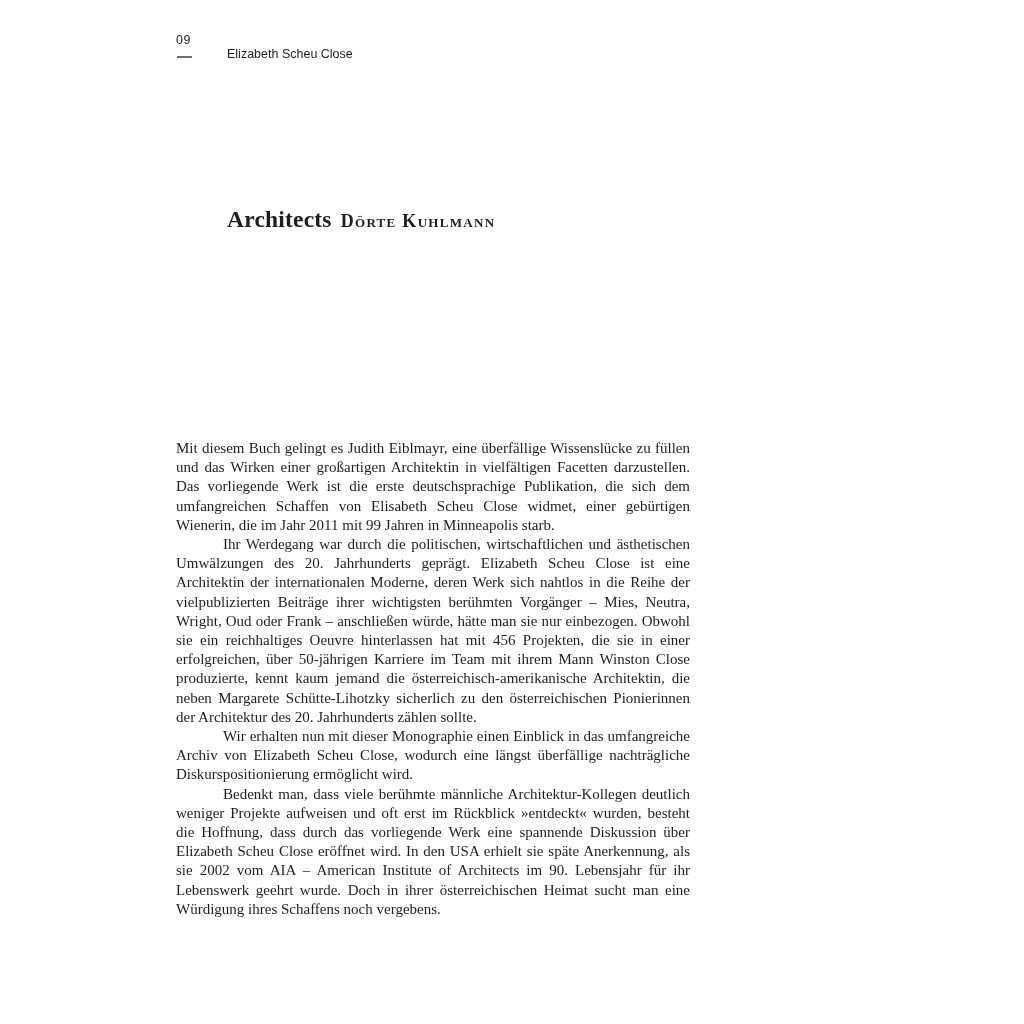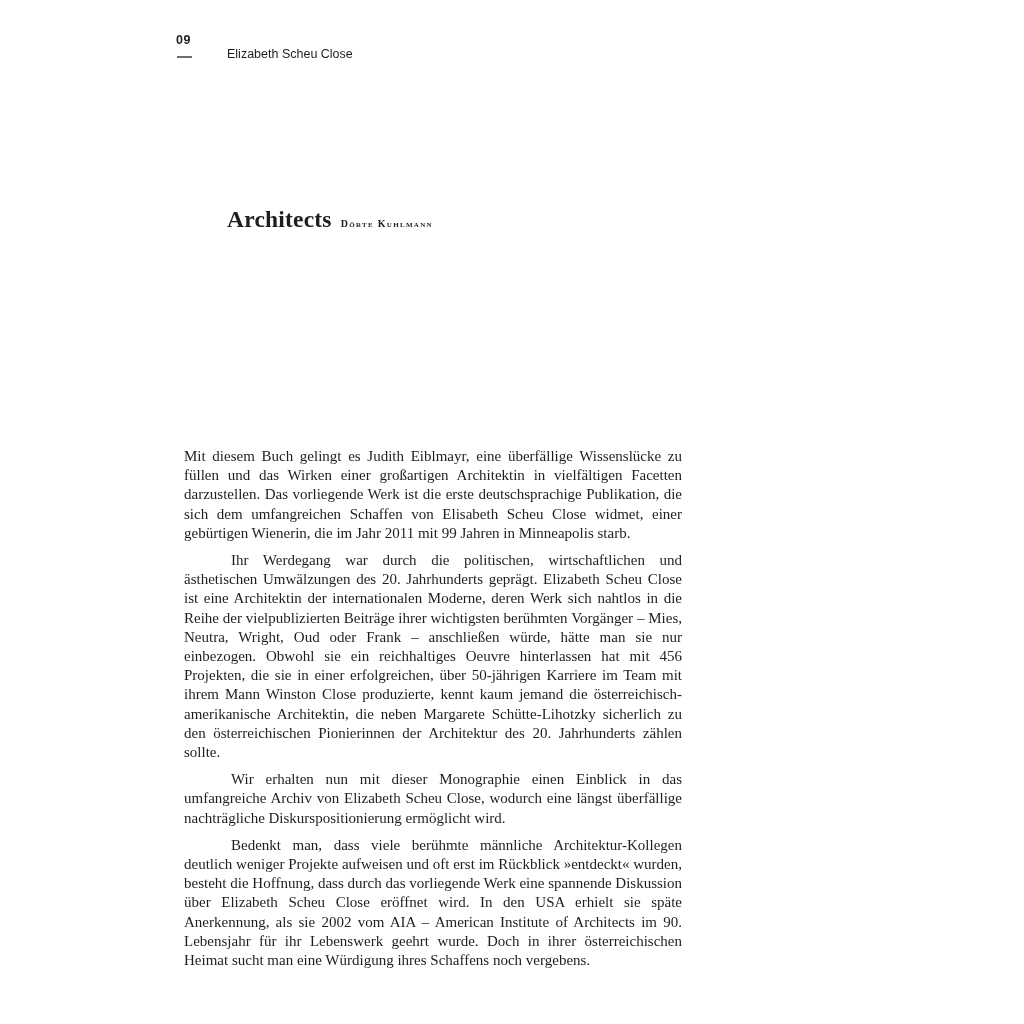--- a/index.html
+++ b/index.html
@@ -20,21 +20,21 @@
     left: 176px;
     width: 560px;
     font-family: "Liberation Sans", sans-serif;
     font-size: 12.5px;
     color: #1e1e1c;
   }
   .page-number {
     position: absolute;
     left: 0;
     top: 0;
-    font-weight: bold;
+    font-weight: normal;
     letter-spacing: 0.5px;
   }
   .page-number-rule {
     position: absolute;
     left: 1px;
     top: 23px;
     width: 15px;
     height: 2px;
     background: #6e6e6e;
   }
@@ -52,40 +52,40 @@
     top: 198px;
     margin: 0;
     white-space: nowrap;
   }
   .section-title-text {
     font-size: 23.5px;
     font-weight: bold;
     letter-spacing: 0.2px;
   }
   .author-name {
-    font-size: 10px;
+    font-size: 18px;
     font-weight: 600;
     font-variant: small-caps;
     letter-spacing: 1.3px;
     margin-left: 9px;
   }
 
   
   .body-text {
     position: absolute;
     left: 176px;
     top: 439px;
     width: 514px;
     font-size: 15px;
     line-height: 19.2px;
     text-align: justify;
     hyphens: auto;
     -webkit-hyphens: auto;
   }
-  .body-text p { margin: 8px; }
+  .body-text p { margin: 0; }
   .body-text p + p { text-indent: 47px; }
 </style>
 </head>
 <body>
 
 <div class="page">
 
   <div class="page-header">
     <span class="page-number">09</span>
     <span class="page-number-rule"></span>

